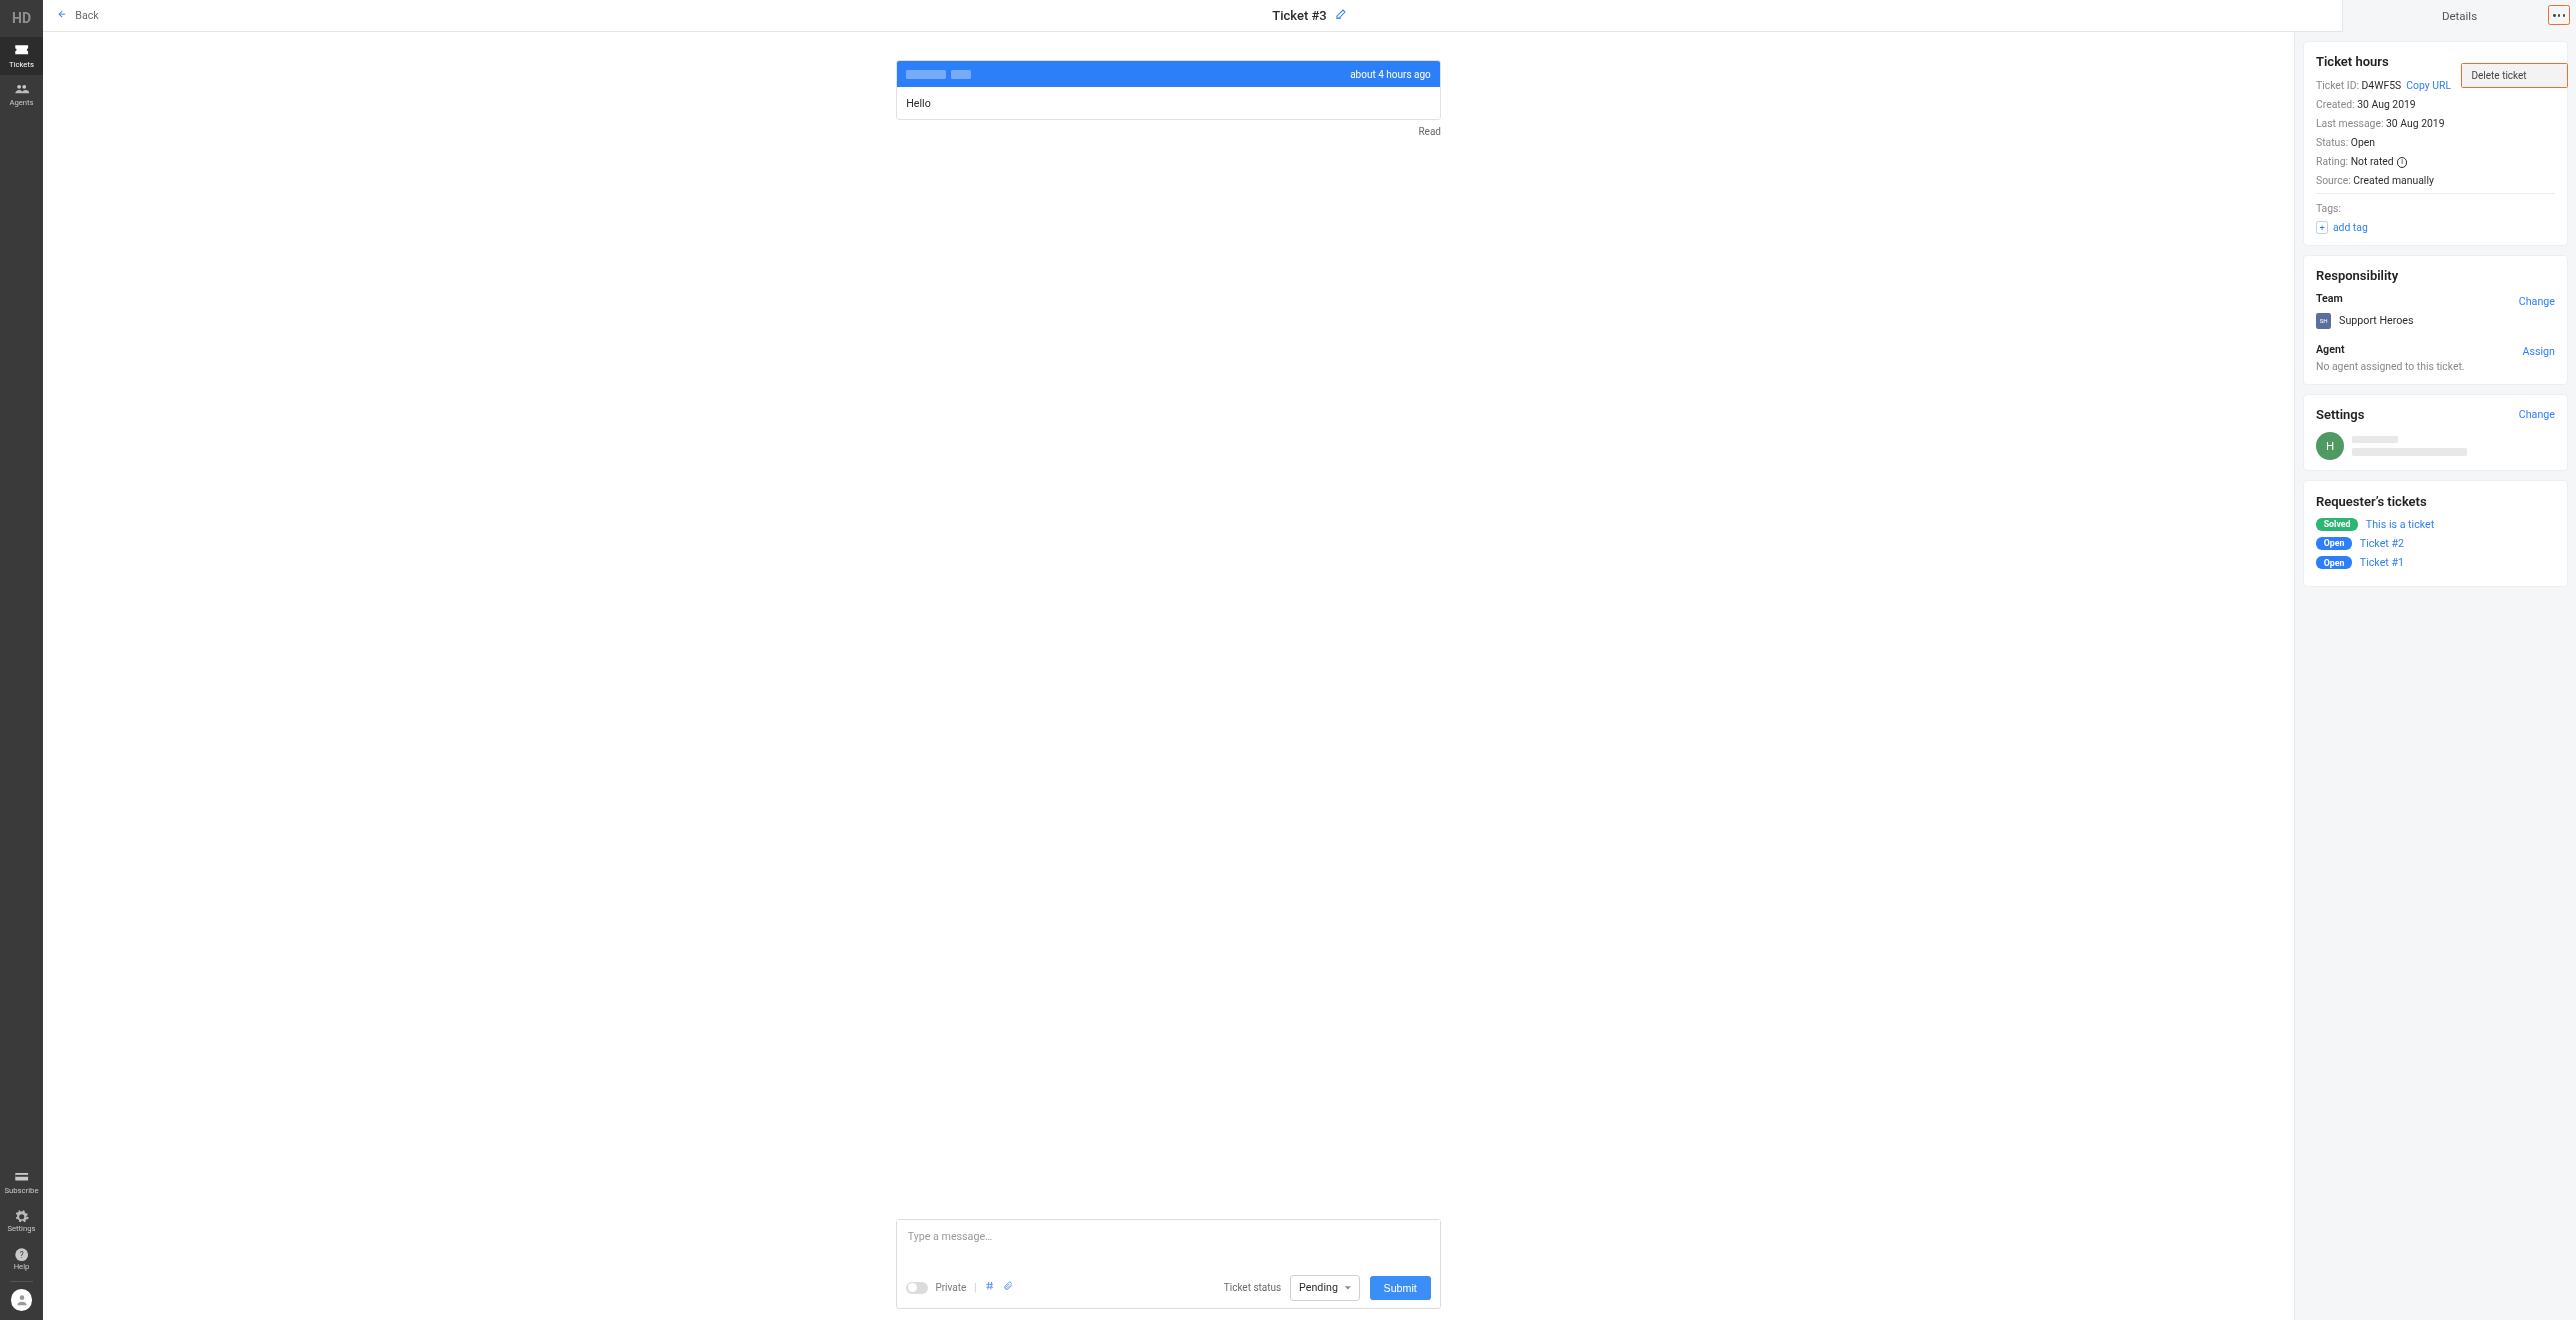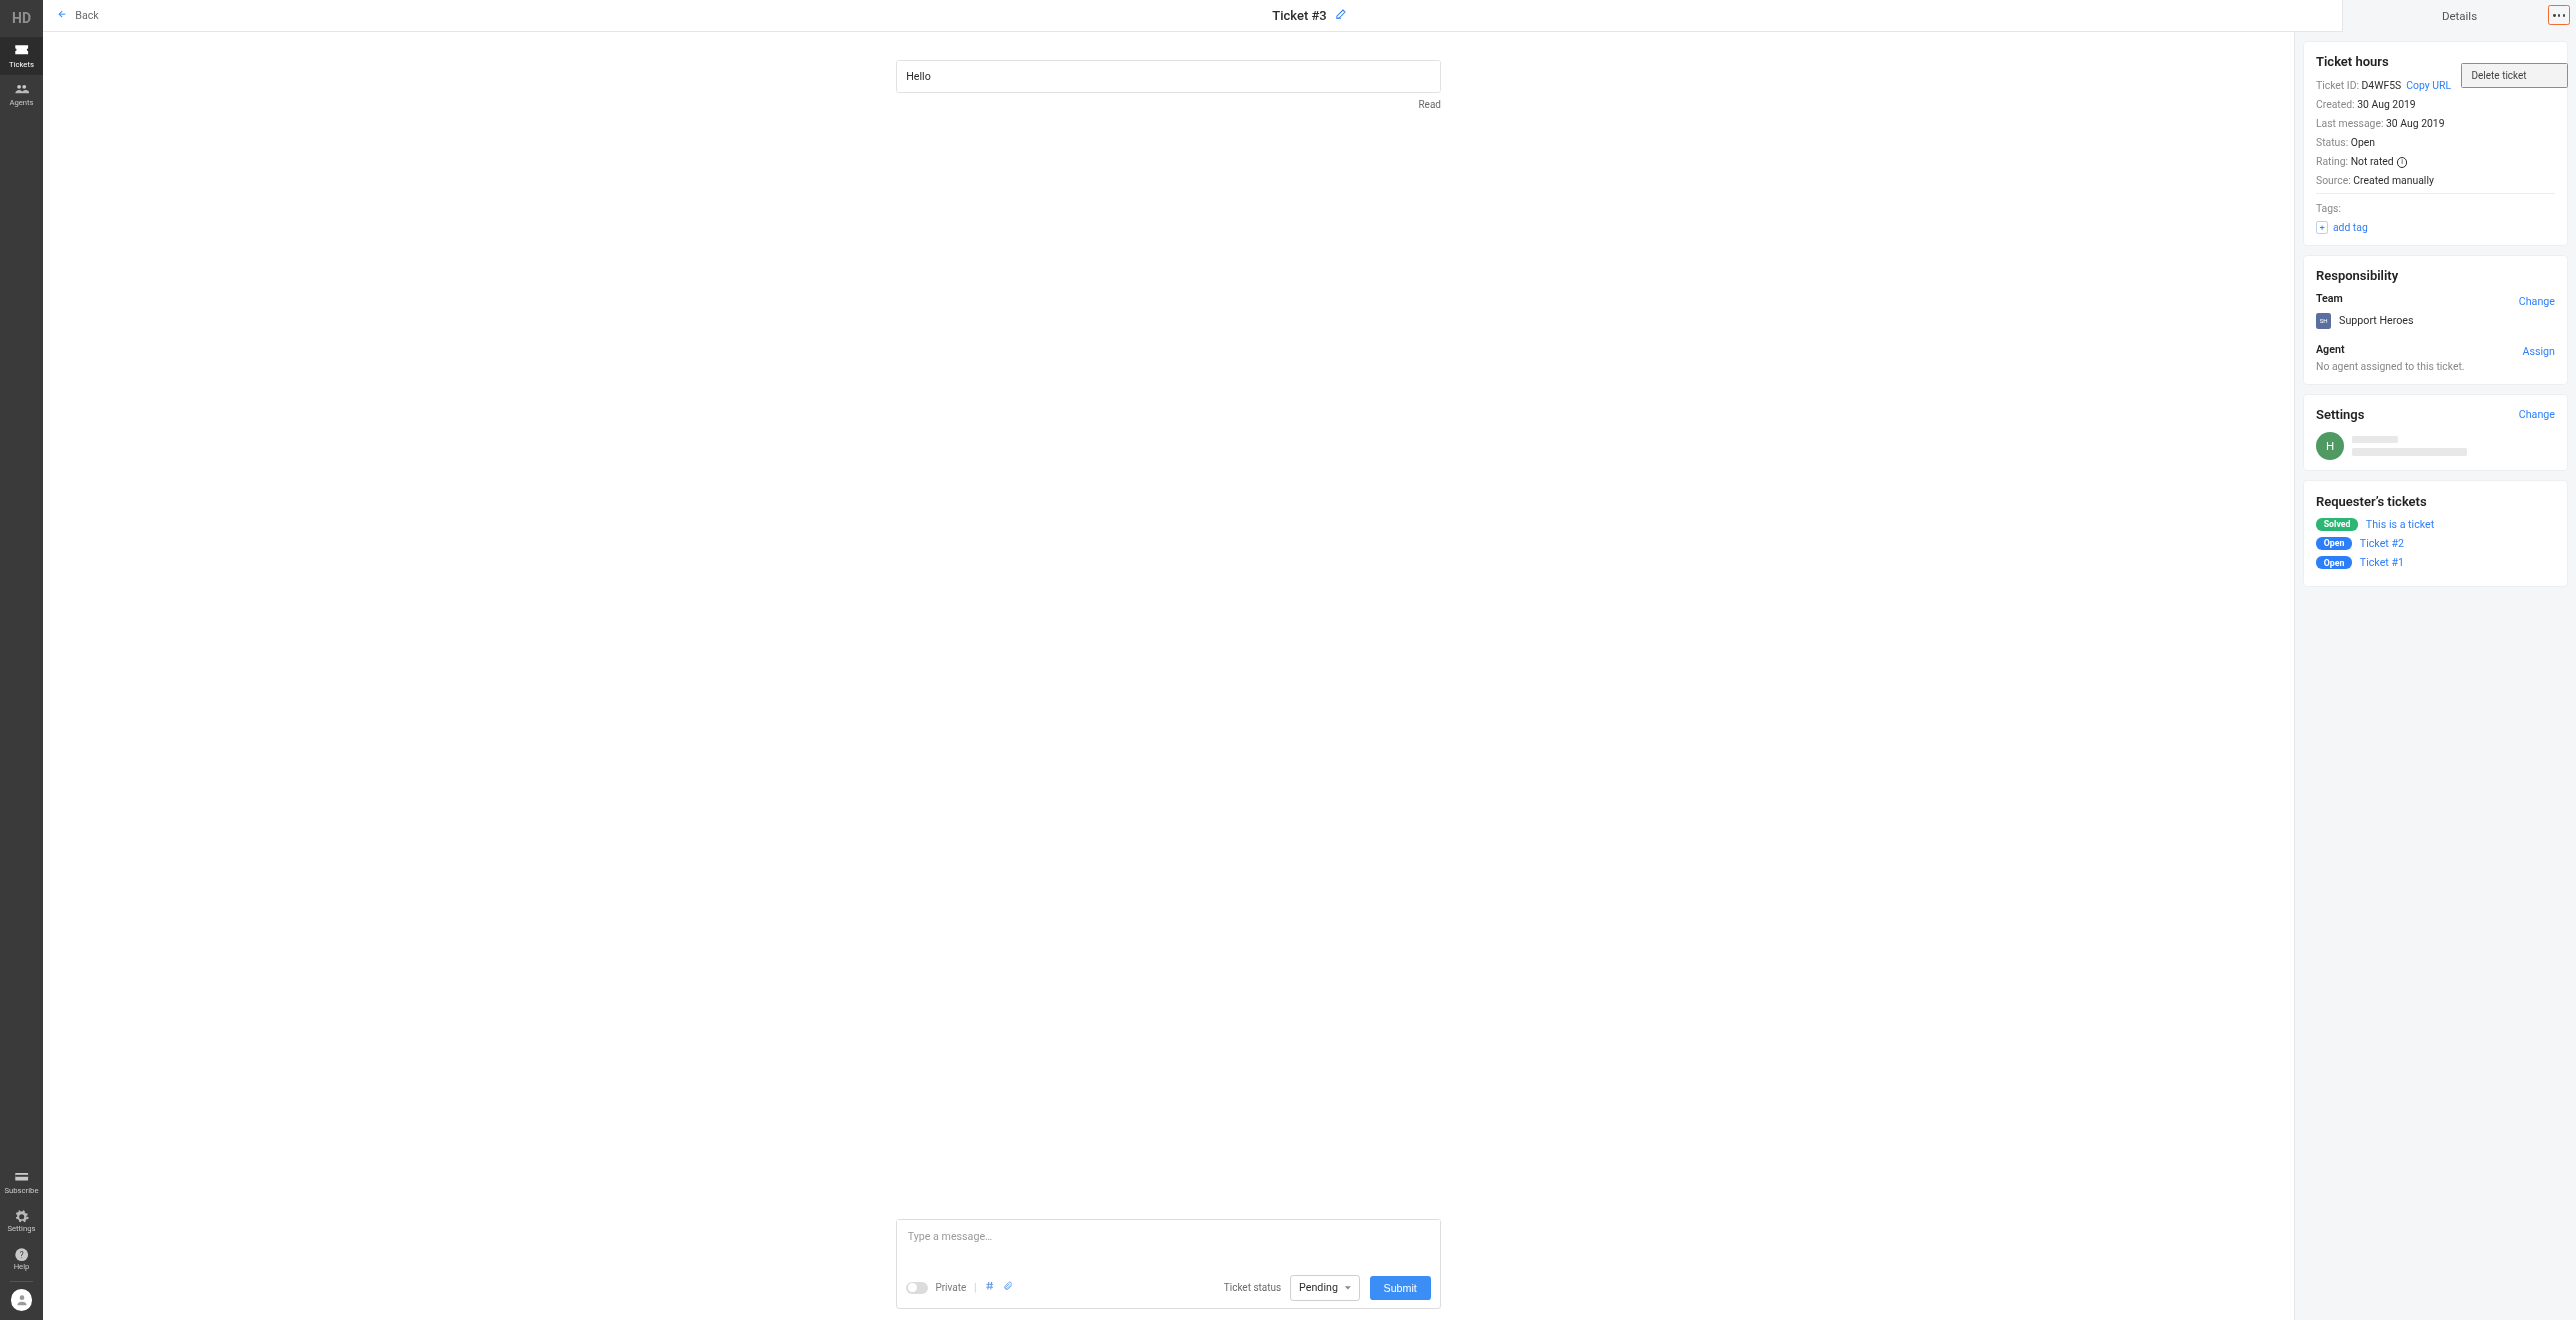--- a/index.html
+++ b/index.html
@@ -174,20 +174,27 @@
           <span class="dot"></span>
       </div>
     </div>
   </div>
 
   <div class="layout-row">
     <div class="thread-col">
       <div class="thread-scroll">
         <div class="msg-wrap">
           <div class="msg">
+            <div class="msg-head">
+              <span style="display:flex;gap:4.6px;">
+                <span class="redact" style="width:40px;"></span>
+                <span class="redact" style="width:20px;"></span>
+              </span>
+              <span>about 4 hours ago</span>
+            </div>
             <div class="msg-body">Hello</div>
           </div>
           <div class="read-tag">Read</div>
         </div>
       </div>
 
       <div class="composer-wrap">
         <div class="composer">
           <textarea class="composer-input" placeholder="Type a message…" style=""></textarea>
           <div class="composer-bar">

